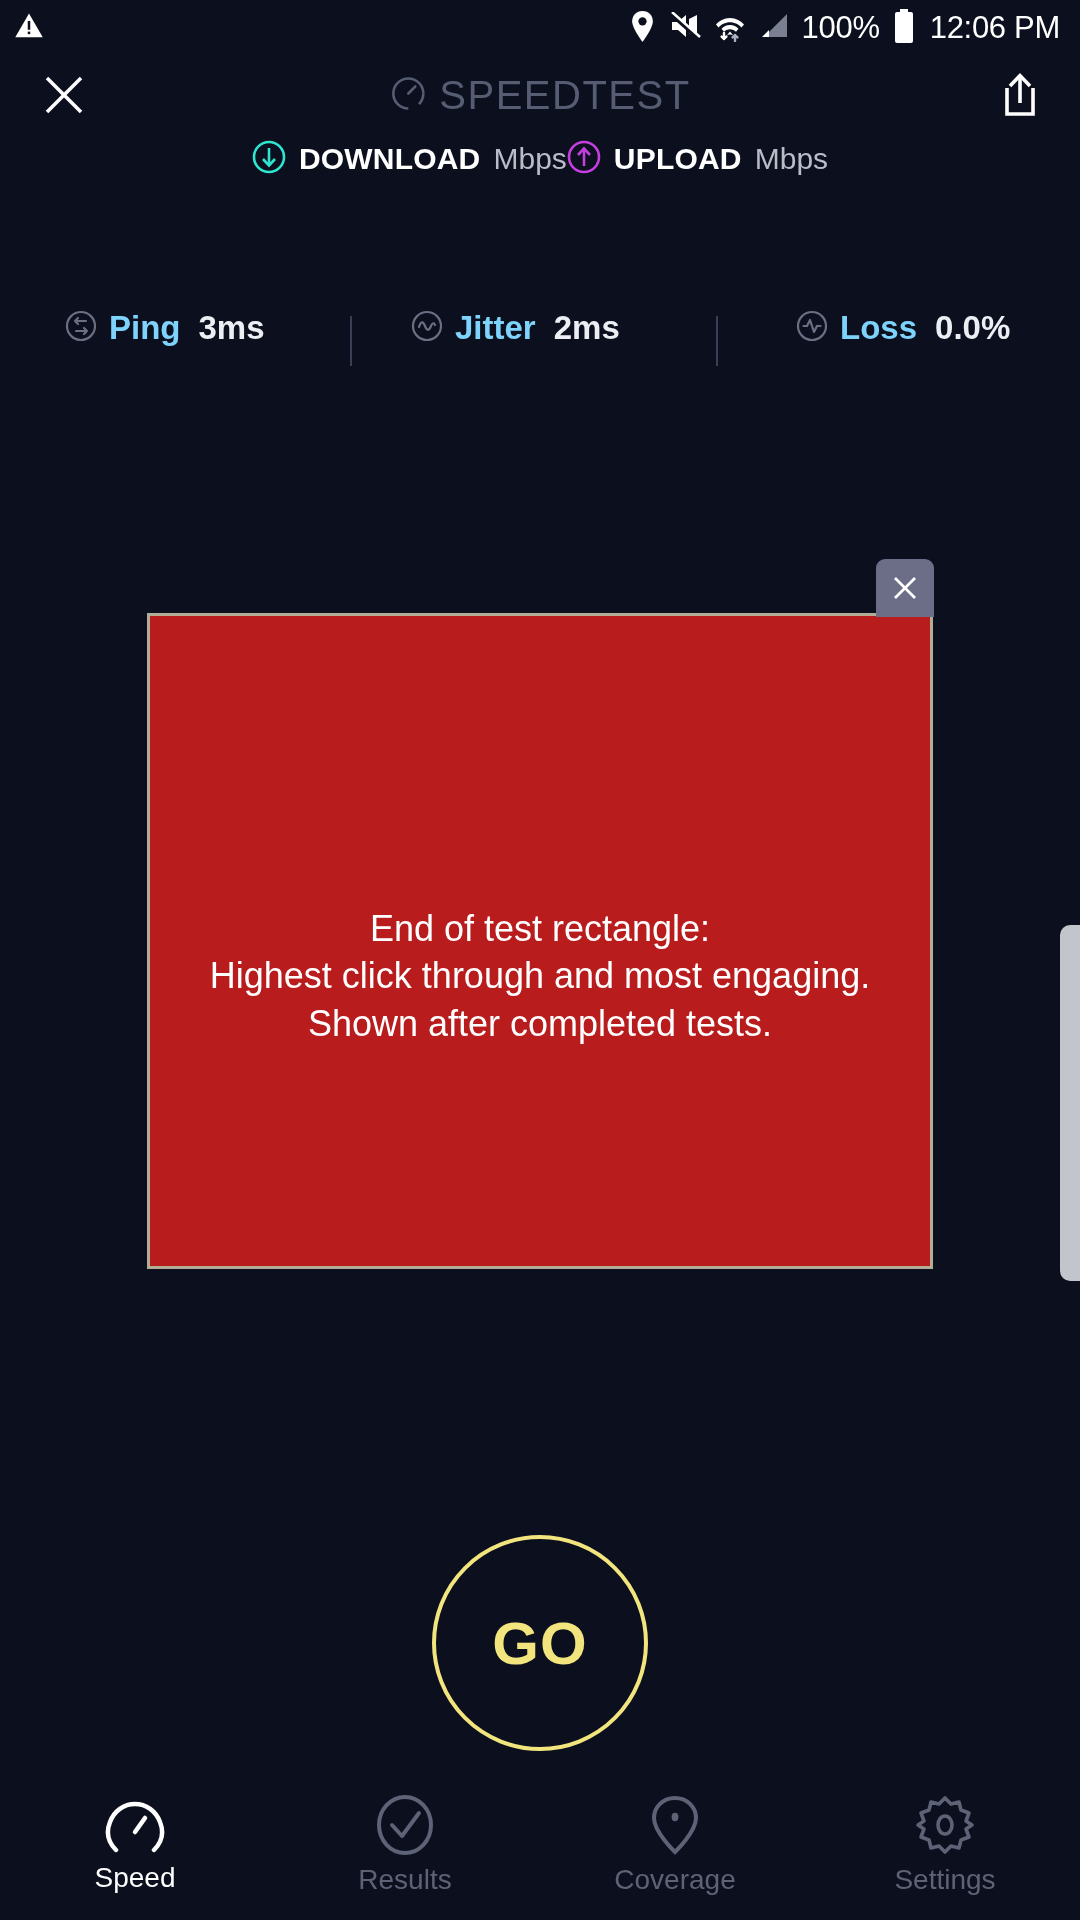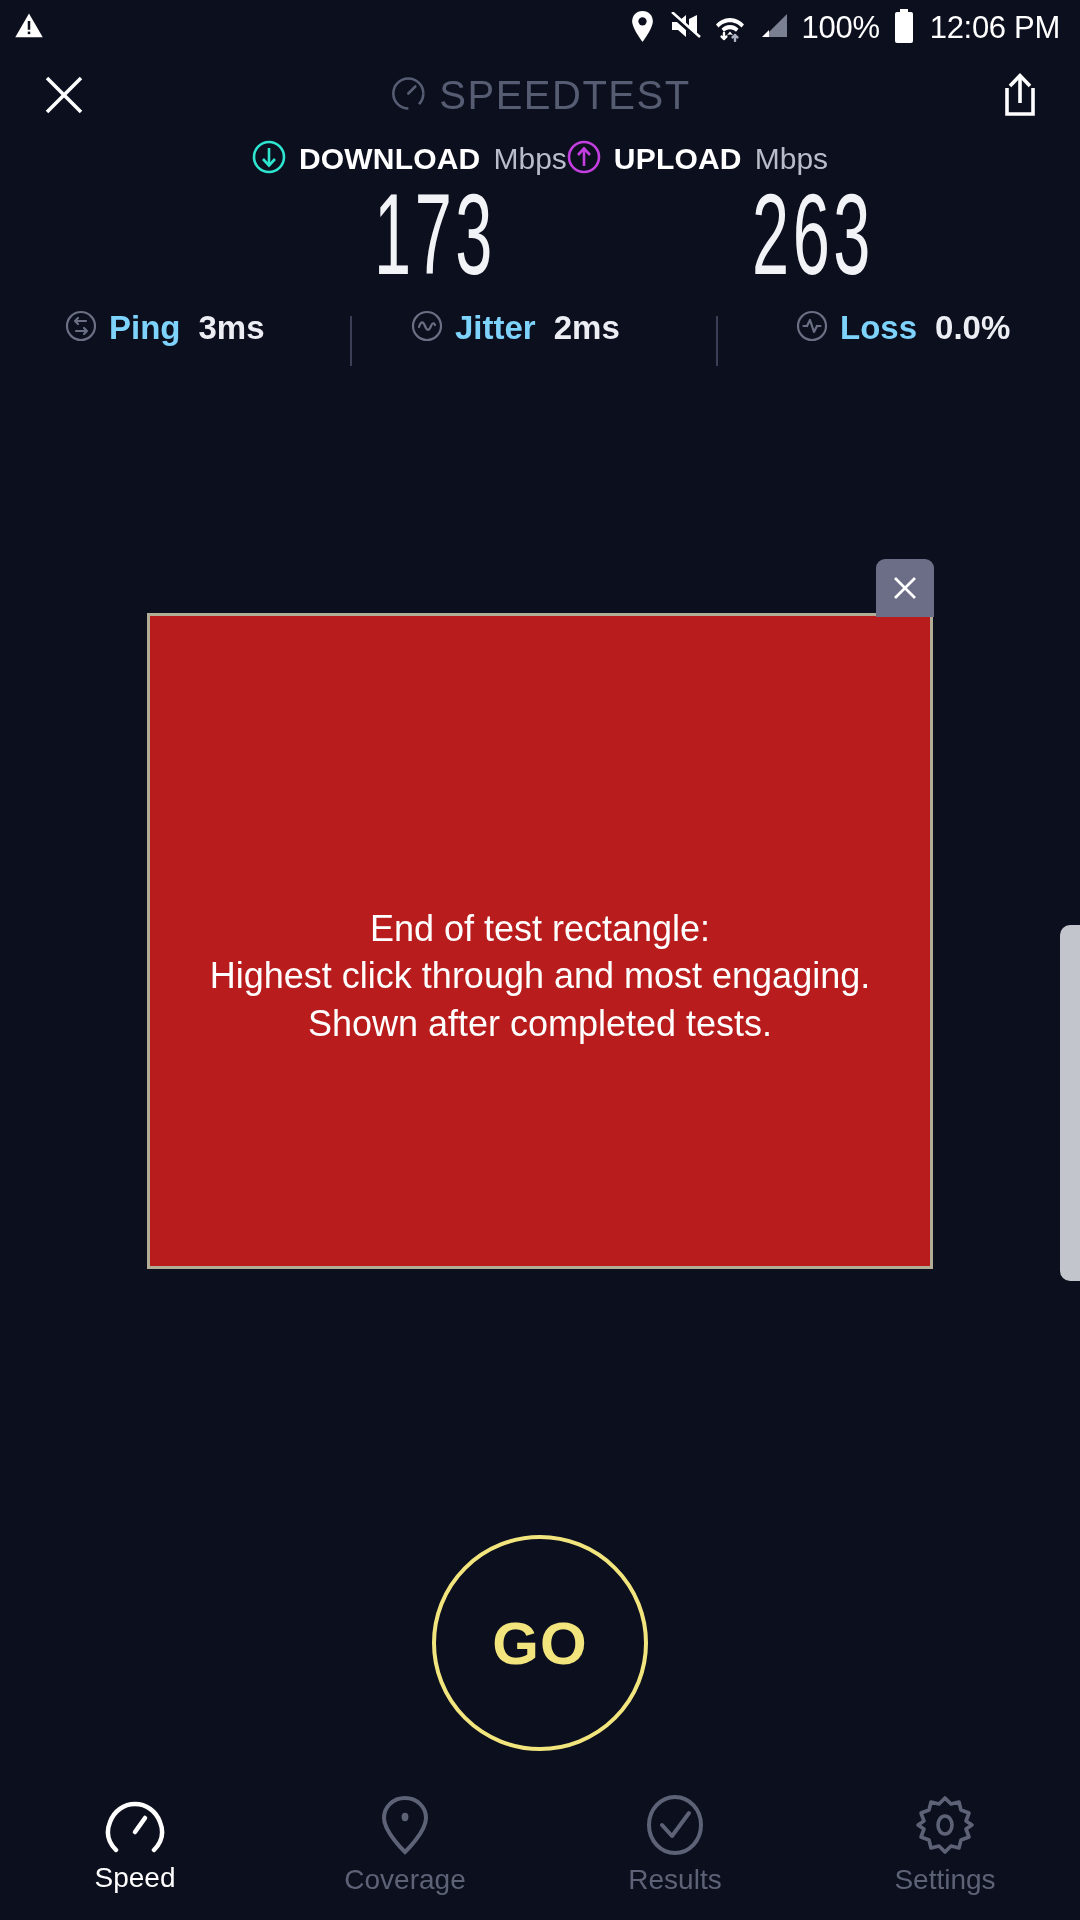--- a/index.html
+++ b/index.html
@@ -379,24 +379,20 @@
             <circle cx="17" cy="17" r="15" stroke="#c33fe0" stroke-width="2.6" fill="none"></circle>
             <line x1="17" y1="9" x2="17" y2="26" stroke="#c33fe0" stroke-width="2.6"></line>
             <path d="M11 15 L17 8.5 L23 15" stroke="#c33fe0" stroke-width="2.6" fill="none"></path>
           </svg>
         </span>
         <span class="metric-head-label">UPLOAD</span>
         <span class="metric-head-unit">Mbps</span>
       </div>
     </div>
 
-    <div class="metric-values">
-      <span class="metric-value dl">173</span>
-      <span class="metric-value ul">263</span>
-    </div>
   </div>
 
   <div class="substats">
     <div class="substat ping">
       <span>
         <svg width="34" height="34" viewBox="0 0 34 34">
           <circle cx="17" cy="17" r="14" stroke="#6a6f84" stroke-width="2.2" fill="none"></circle>
           <path d="M22 12 L11 12 M14 9 L11 12 L14 15" stroke="#6a6f84" stroke-width="2.2" fill="none" stroke-linecap="round" stroke-linejoin="round"></path>
           <path d="M12 22 L23 22 M20 19 L23 22 L20 25" stroke="#6a6f84" stroke-width="2.2" fill="none" stroke-linecap="round" stroke-linejoin="round"></path>
         </svg>
@@ -463,41 +459,41 @@
         <svg width="62" height="60" viewBox="0 0 62 60">
           <path d="M12 56 C4 48 2 38 6 28 C10 17 20 10 31 10 C42 10 52 17 56 28 C60 38 58 48 50 56" stroke="#ffffff" stroke-width="4.5" fill="none" stroke-linecap="round"></path>
           <line x1="31" y1="38" x2="41" y2="24" stroke="#ffffff" stroke-width="4.5" stroke-linecap="round"></line>
         </svg>
       </span>
       <span class="nav-label">Speed</span>
     </div>
 
     <div class="nav-item">
       <span>
+        <svg width="62" height="62" viewBox="0 0 62 62">
+          <ellipse cx="31" cy="31" rx="26" ry="28" stroke="#5d6276" stroke-width="4" fill="none"></ellipse>
+          <path d="M18 31 L28 42 L45 19" stroke="#5d6276" stroke-width="4" fill="none" stroke-linecap="round" stroke-linejoin="round"></path>
+        </svg>
+      </span>
+      <span class="nav-label">Results</span>
+    </div>
+
+    <div class="nav-item">
+      <span>
         <svg width="58" height="62" viewBox="0 0 58 62">
           <path d="M29 4 C17 4 8 13 8 24 C8 38 29 58 29 58 C29 58 50 38 50 24 C50 13 41 4 29 4 Z" stroke="#5d6276" stroke-width="4" fill="none"></path>
           <ellipse cx="29" cy="23" rx="3.4" ry="4.2" fill="#5d6276"></ellipse>
         </svg>
       </span>
       <span class="nav-label">Coverage</span>
     </div>
 
     <div class="nav-item">
       <span>
         <svg width="62" height="62" viewBox="0 0 62 62">
-          <ellipse cx="31" cy="31" rx="26" ry="28" stroke="#5d6276" stroke-width="4" fill="none"></ellipse>
-          <path d="M18 31 L28 42 L45 19" stroke="#5d6276" stroke-width="4" fill="none" stroke-linecap="round" stroke-linejoin="round"></path>
-        </svg>
-      </span>
-      <span class="nav-label">Results</span>
-    </div>
-
-    <div class="nav-item">
-      <span>
-        <svg width="62" height="62" viewBox="0 0 62 62">
           <path d="M31 4 L37 10 L45 8 L47 16 L55 19 L52 27 L58 31 L52 35 L55 43 L47 46 L45 54 L37 52 L31 58 L25 52 L17 54 L15 46 L7 43 L10 35 L4 31 L10 27 L7 19 L15 16 L17 8 L25 10 Z" stroke="#5d6276" stroke-width="3.6" fill="none" stroke-linejoin="round"></path>
           <ellipse cx="31" cy="31" rx="7" ry="9" stroke="#5d6276" stroke-width="3.6" fill="none"></ellipse>
         </svg>
       </span>
       <span class="nav-label">Settings</span>
     </div>
 
   </div>
 
 </div>

